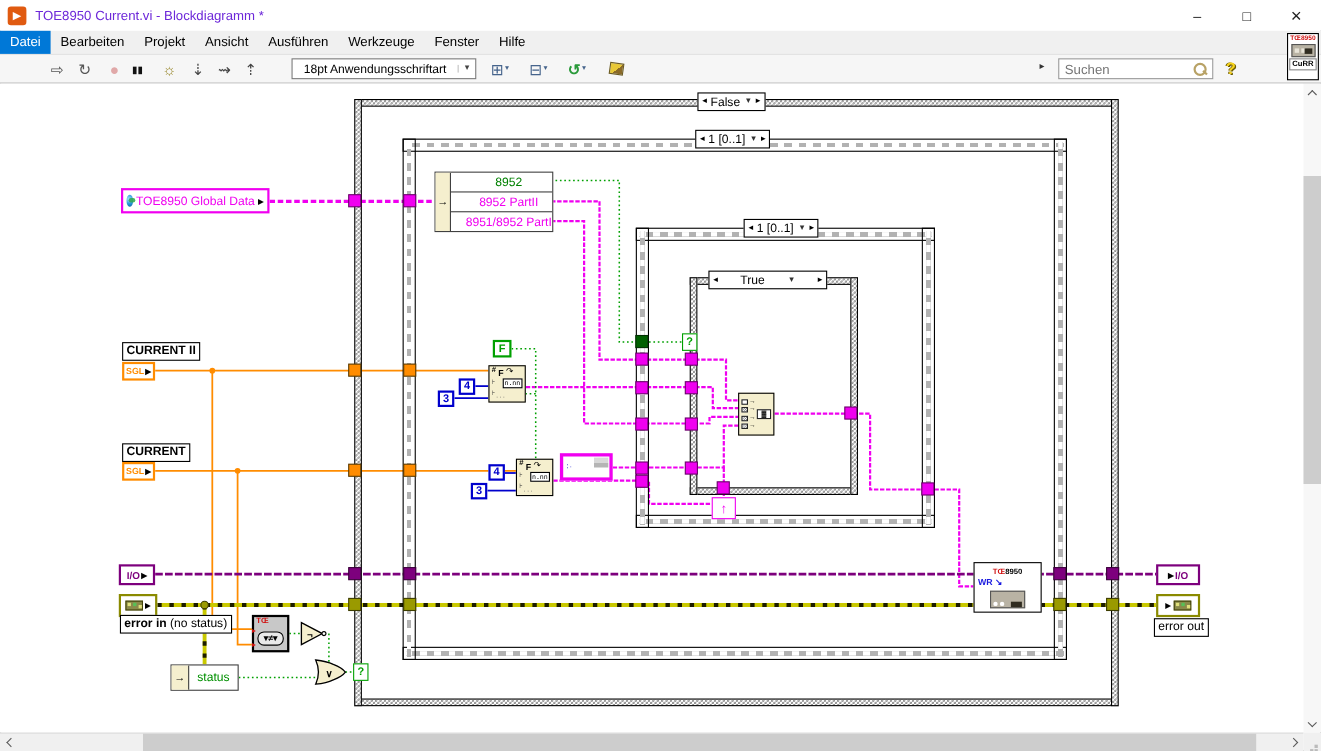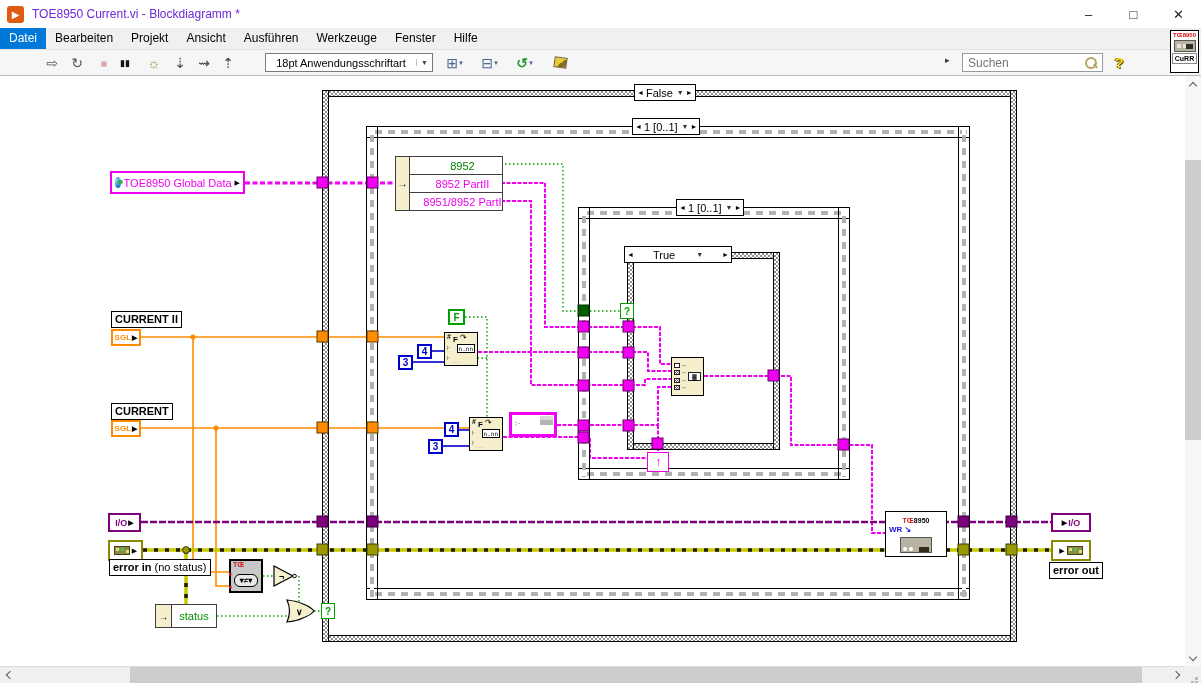--- a/index.html
+++ b/index.html
@@ -307,21 +307,21 @@
       <span class="arr">◄</span>
       <span>1 [0..1]</span>
       <span class="dd">▼</span>
       <span class="arr">►</span>
     </div>
 
     <div class="ck" style="left:627px;top:176px;width:153px;height:7px;"></div>
     <div class="ck" style="left:627px;top:367px;width:153px;height:7px;"></div>
     <div class="ck" style="left:627px;top:176px;width:7px;height:198px;"></div>
     <div class="ck" style="left:773px;top:176px;width:7px;height:198px;"></div>
-    <div class="slbl" style="left:624px;top:170px;gap:19px;">
+    <div class="slbl" style="left:644px;top:170px;gap:19px;">
       <span class="arr">◄</span>
       <span>True</span>
       <span class="dd">▼</span>
       <span class="arr">►</span>
     </div>
 
     <div class="nd gvar" style="left:110px;top:95px;width:135px;height:23px;">
       <span class="globe"></span>
       <span class="txt">TOE8950 Global Data</span>
       <span style="font-size:7px;color:#000;">▶</span>
@@ -437,21 +437,21 @@
     </div>
 
     <div class="term iot" style="left:1051px;top:437px;width:40px;height:19px;">
       <span class="ar" style="margin:0 1px 0 0;">▶</span>
         <span>I/O</span>
     </div>
     <div class="term errt" style="left:1051px;top:464px;width:40px;height:21px;gap:2px;">
       <span class="ar" style="font-size:7px;">▶</span>
         <span class="clusterchip"></span>
     </div>
-    <div class="nd freelbl lbl" style="left:1049px;top:486px;font-weight:bold;">error out</div>
+    <div class="nd freelbl lbl" style="left:1049px;top:486px;font-weight:normal;">error out</div>
 
     <div class="qbox" style="left:321px;top:527px;width:14px;height:16px;">?</div>
     <div class="qbox" style="left:620px;top:227px;width:14px;height:16px;">?</div>
 
     <svg class="layer" width="1185" height="590" style="z-index:7;pointer-events:none;">
       <g transform="translate(0,-76)">
 
         <g>
           <polygon points="274,566 274,586 293,576" fill="#f5efce" stroke="#000" stroke-width="1.2"></polygon>
           <circle cx="294.5" cy="576" r="1.8" fill="#fff" stroke="#000" stroke-width="1"></circle>

